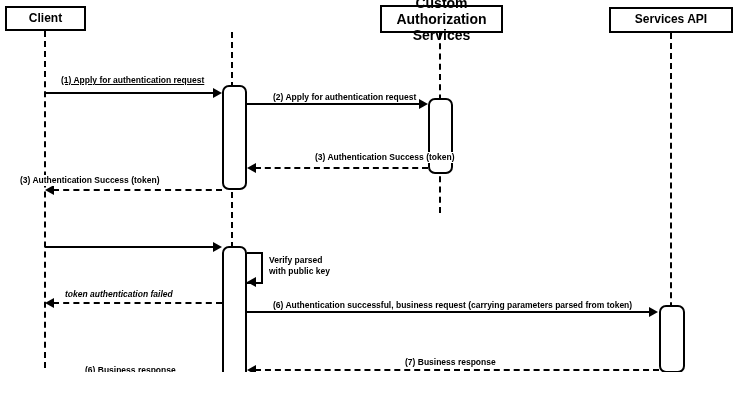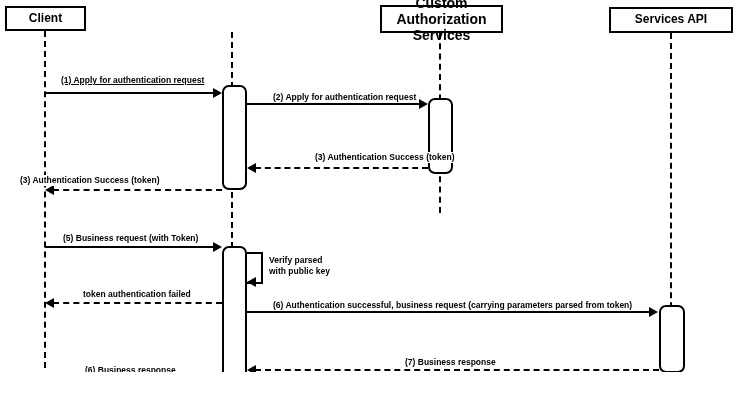--- a/index.html
+++ b/index.html
@@ -75,30 +75,29 @@
   <div class="msg-line dashed" style="left:255px; top:167px; width:173px;"></div>
   <div class="arrowhead left" style="left:247px; top:163px;"></div>
   <div class="msg-label" style="left:314px; top:152px;">(3) Authentication Success (token)</div>
 
   <div class="msg-line dashed" style="left:53px; top:189px; width:169px;"></div>
   <div class="arrowhead left" style="left:45px; top:185px;"></div>
   <div class="msg-label" style="left:19px; top:175px;">(3) Authentication Success (token)</div>
 
   <div class="msg-line" style="left:45px; top:246px; width:170px;"></div>
   <div class="arrowhead right" style="left:213px; top:242px;"></div>
-  <div class="msg-label" style="left:62px; top:233px;">(5) Business request (with Token)</div>
 
   <div class="self-loop" style="left:247px; top:252px; width:16px; height:32px;"></div>
   <div class="arrowhead left" style="left:247px; top:277px;"></div>
   <div class="msg-label multiline" style="left:268px; top:255px;">Verify parsed
 with public key</div>
 
   <div class="msg-line dashed" style="left:53px; top:302px; width:169px;"></div>
   <div class="arrowhead left" style="left:45px; top:298px;"></div>
-  <div class="msg-label" style="left:82px; top:289px;">token authentication failed</div>
+  <div class="msg-label" style="left:64px; top:289px;font-style:italic;">token authentication failed</div>
 
   <div class="msg-line" style="left:247px; top:311px; width:404px;"></div>
   <div class="arrowhead right" style="left:649px; top:307px;"></div>
   <div class="msg-label" style="left:272px; top:300px;">(6) Authentication successful, business request (carrying parameters parsed from token)</div>
 
   <div class="msg-line dashed" style="left:255px; top:369px; width:404px;"></div>
   <div class="arrowhead left" style="left:247px; top:365px;"></div>
   <div class="msg-label" style="left:404px; top:357px;">(7) Business response</div>
 
   <div class="msg-line dashed" style="left:53px; top:377px; width:169px;"></div>

